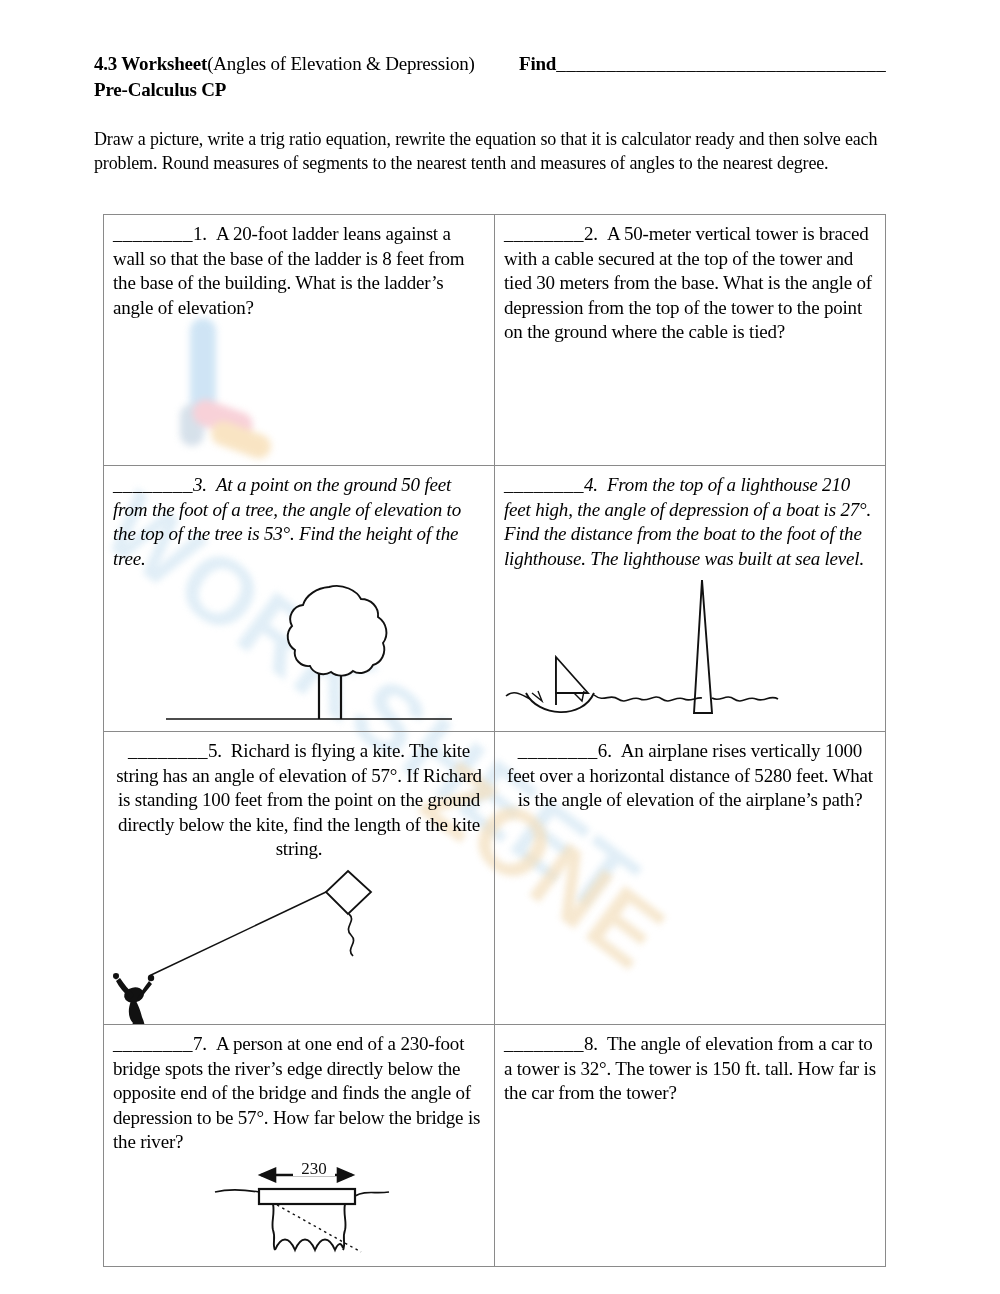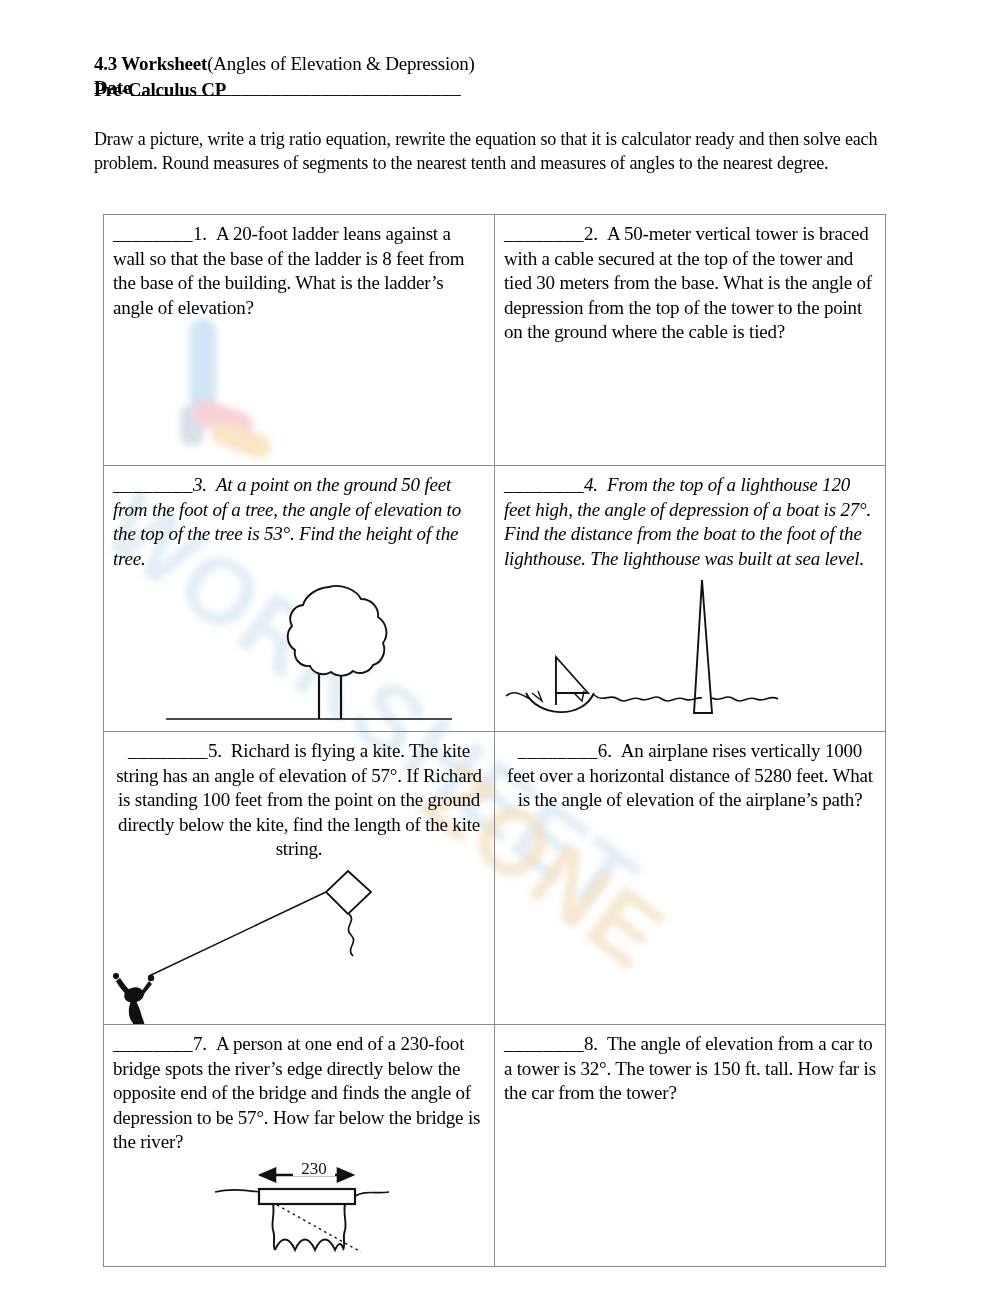--- a/index.html
+++ b/index.html
@@ -81,21 +81,21 @@
   }
   .hdr-bold {
     font-weight: bold;
     font-size: 19px;
     letter-spacing: -0.2px;
   }
   .hdr-norm {
     font-size: 19px;
     letter-spacing: -0.2px;
   }
-  #title-row { height: 26px; flex-direction: column; }
+  #title-row { height: 26px; }
   #subtitle-row { height: 26px; }
   .hdr-left { width: 425px; }
   .hdr-fill {
     font-size: 19px;
     letter-spacing: 0.5px;
   }
 
   
   #instructions {
     position: absolute;
@@ -158,21 +158,21 @@
 </div>
 
 <div id="sheet">
 
   <div id="header-block">
     <div class="hdr-row" id="title-row">
       <div class="hdr-left">
         <span class="hdr-bold">4.3 Worksheet</span><span class="hdr-norm">(Angles of Elevation &amp; Depression)</span>
       </div>
       <div>
-        <span class="hdr-bold">Date</span><span class="hdr-fill">_________________________________</span>
+        <span class="hdr-bold">Find</span><span class="hdr-fill">_________________________________</span>
       </div>
     </div>
 
     <div class="hdr-row" id="subtitle-row">
       <div class="hdr-left">
         <span class="hdr-bold">Pre-Calculus CP</span>
       </div>
     </div>
   </div>
 
@@ -206,21 +206,21 @@
                      C280 44 282 56 276 64 C280 74 274 84 266 86
                      C262 94 252 96 246 92 C240 98 230 98 224 93
                      C216 98 206 94 203 87 C194 88 186 80 188 71
                      C180 66 178 54 185 47 C180 38 186 27 196 26
                      C199 16 210 9 222 8 Z" stroke="#111" stroke-width="1.9" fill="#ffffff"></path>
             <line x1="59" y1="140" x2="345" y2="140" stroke="#111" stroke-width="1.7"></line>
           </svg>
         </td>
         <td class="cell-r2">
           <div class="q-text">
-            <span class="blank-lead">________</span><span>4.</span>&nbsp;&nbsp;<span>From the top of a lighthouse 120 feet high, the angle of depression of a boat is 27°.  Find the distance from the boat to the foot of the lighthouse.  The lighthouse was built at sea level.</span>
+            <span class="blank-lead">________</span><span>4.</span>&nbsp;&nbsp;<span>From the top of a lighthouse 210 feet high, the angle of depression of a boat is 27°.  Find the distance from the boat to the foot of the lighthouse.  The lighthouse was built at sea level.</span>
           </div>
 
           <svg class="fig" viewBox="0 0 384 150" width="384" height="150" style="left:0;bottom:6px;">
 
             <path d="M204 5 L196 138 L214 138 Z" stroke="#111" stroke-width="1.9" fill="#ffffff"></path>
 
             <path d="M28 118 C40 142 84 145 96 118" stroke="#111" stroke-width="1.9" fill="none"></path>
 
             <line x1="58" y1="82" x2="58" y2="130" stroke="#111" stroke-width="1.9"></line>
 

